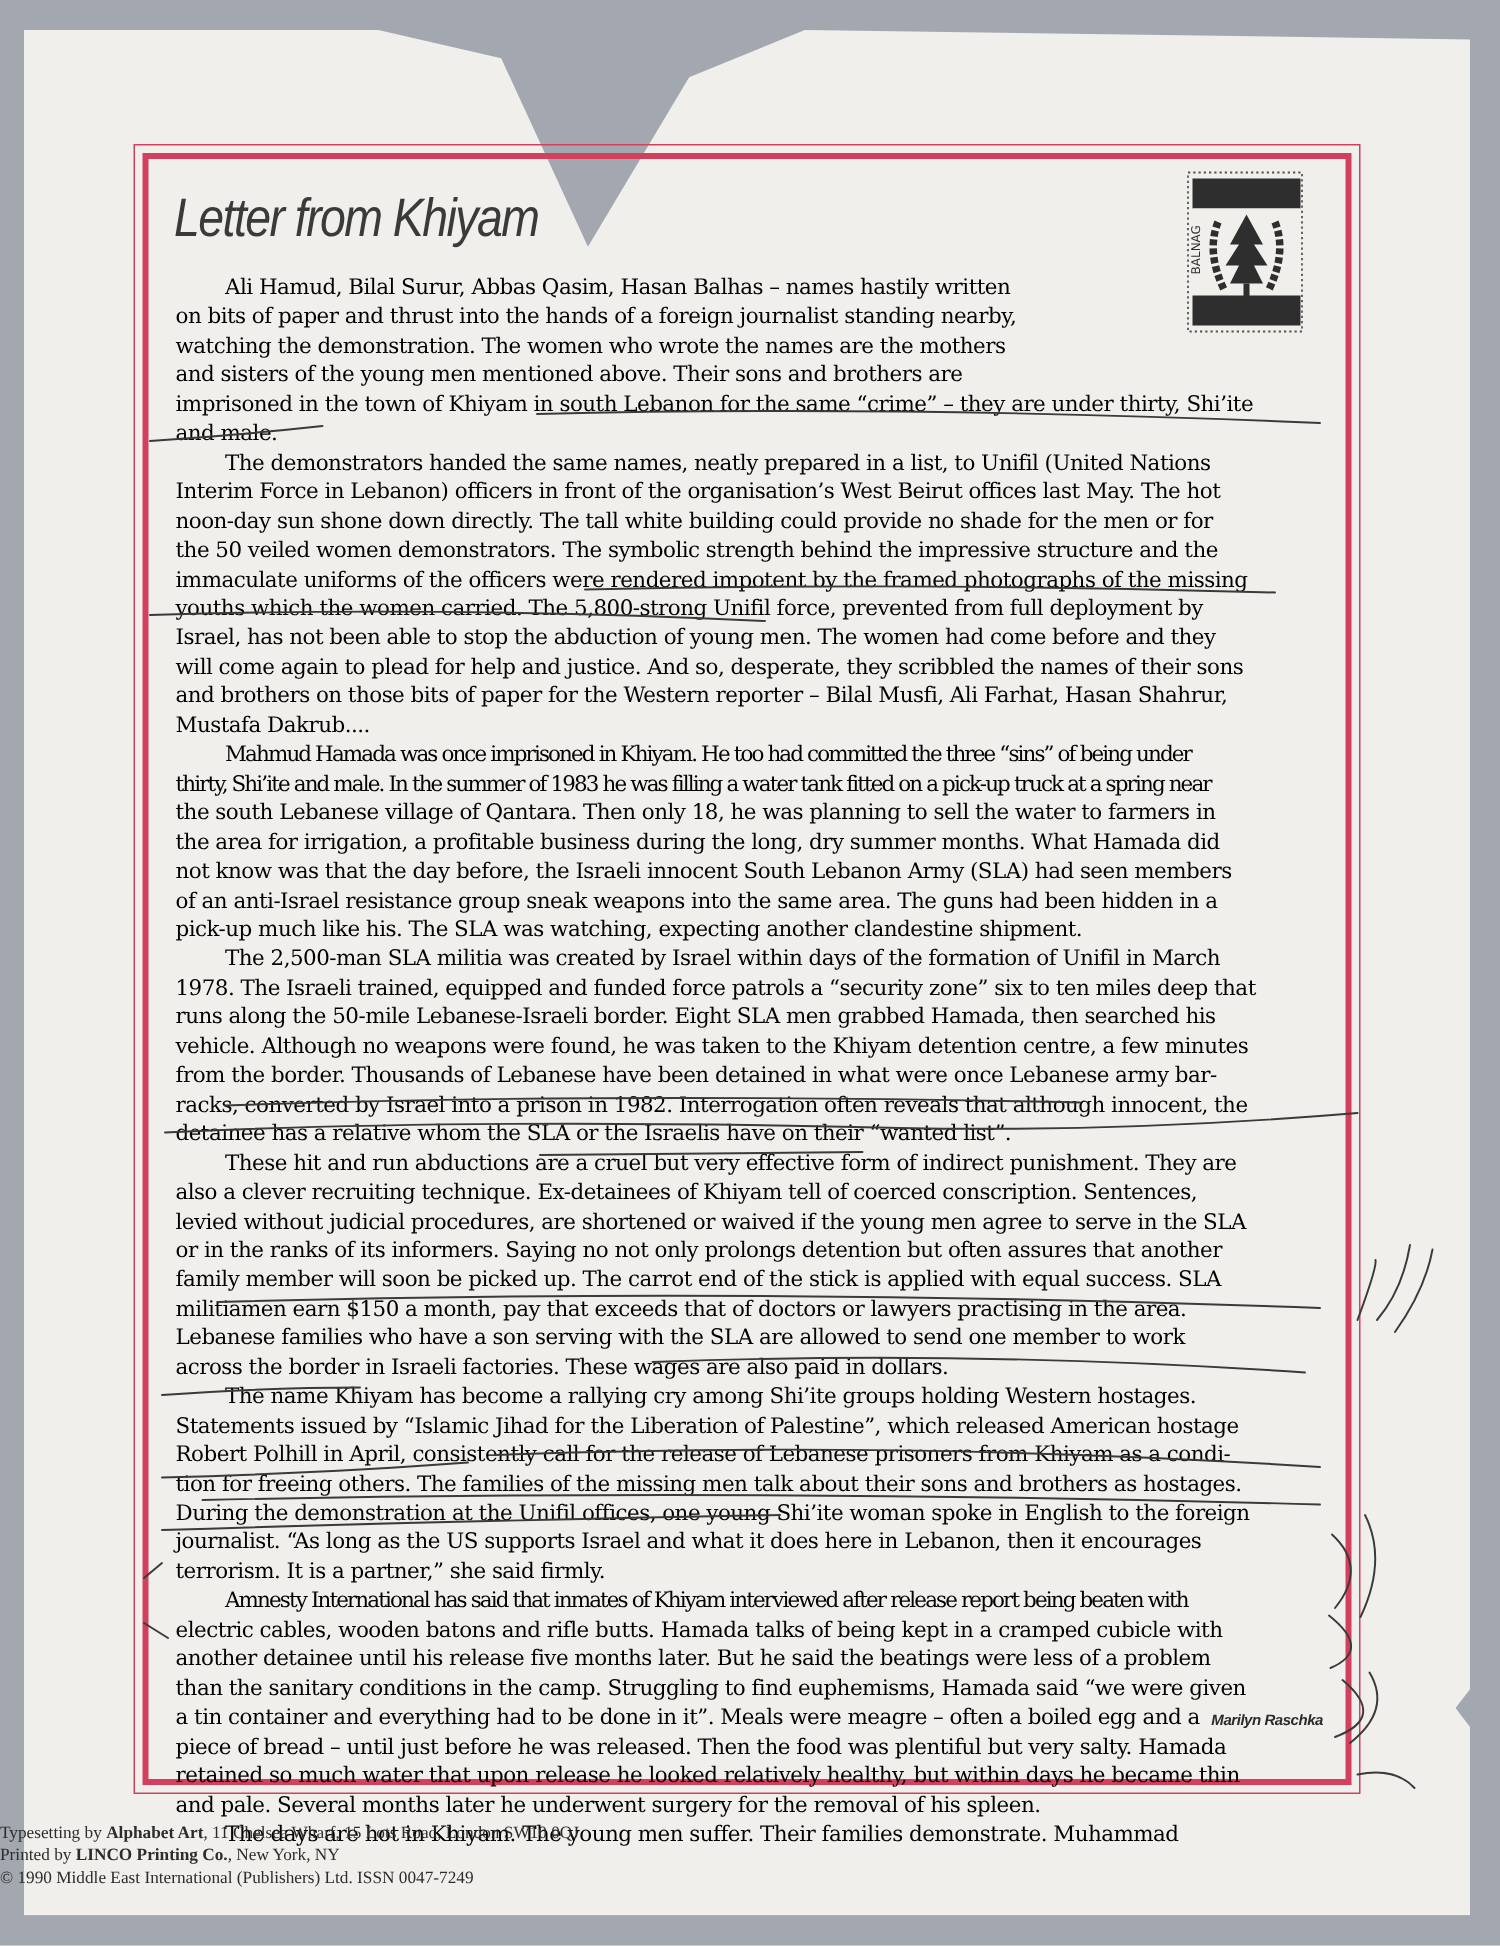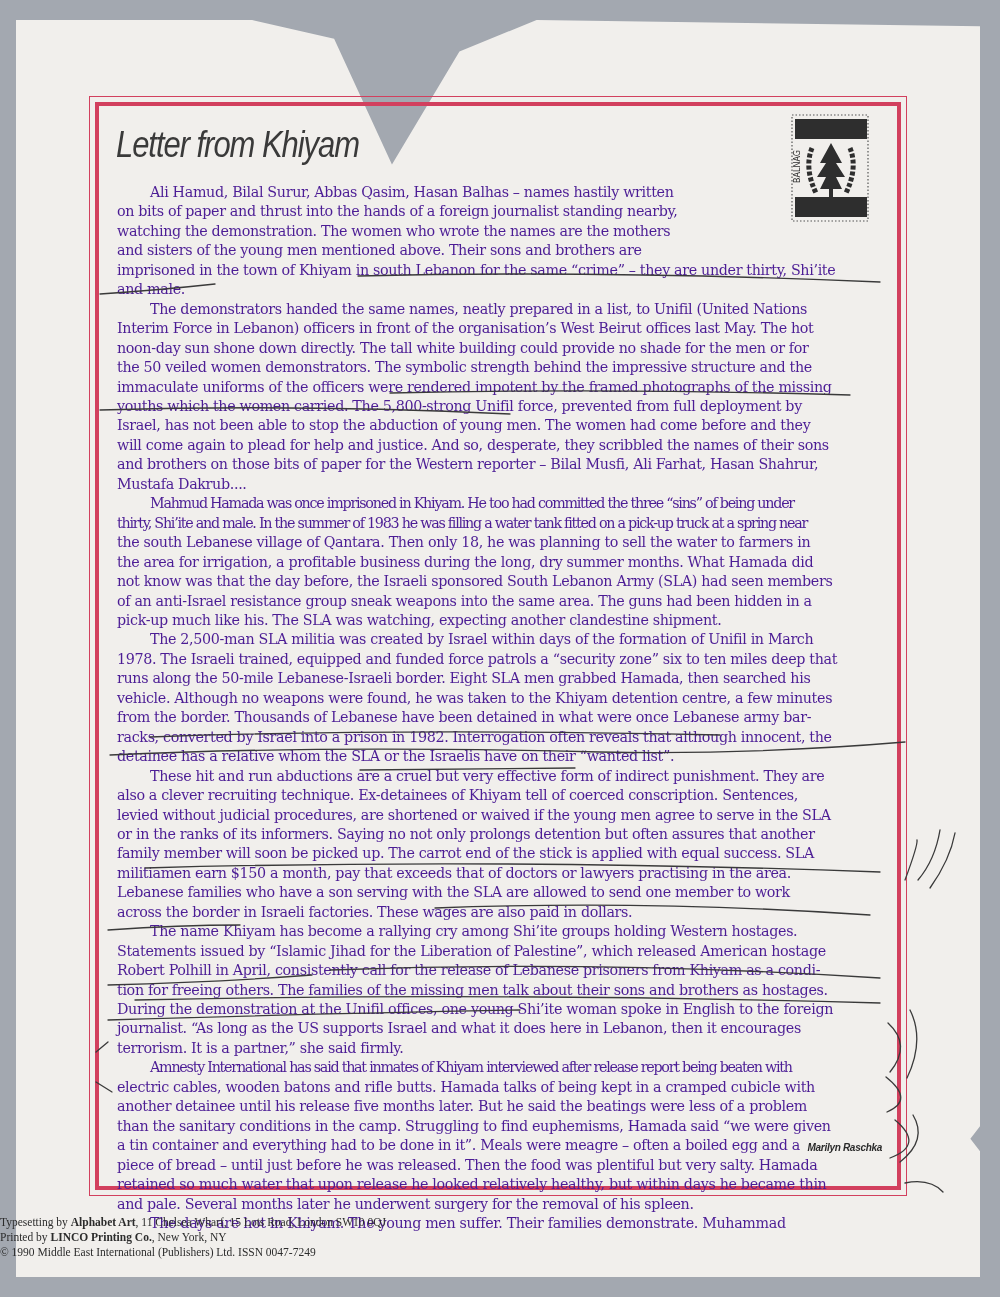--- a/index.html
+++ b/index.html
@@ -25,21 +25,21 @@
     position:absolute; left:116px; top:124px;
     font-family:"Liberation Sans", sans-serif; font-style:italic;
     font-size:36px; color:#3a3a3a; letter-spacing:-1.2px;
     transform:scaleX(0.86); transform-origin:left top;
   }
   .stamp {
     position:absolute; left:790px; top:113px; width:80px; height:110px;
   }
   .body-text {
     position:absolute; left:117px; top:183px; width:770px;
-    font-family:"DejaVu Serif", serif; font-size:14.3px; color:#4c1d95;
+    font-family:"DejaVu Serif", serif; font-size:14.3px; color:#000000;
     line-height:19.45px; letter-spacing:-0.35px;
   }
   .line { white-space:nowrap; transform-origin:left center; }
   .indent { padding-left:33px; }
   .tight { letter-spacing:-1.25px; }
   .signature {
     position:absolute; right:118px; top:1142px;
     font-family:"Liberation Sans", sans-serif; font-weight:bold; font-style:italic;
     font-size:10px; color:#2a2a2a; letter-spacing:-0.3px;
   }
@@ -93,21 +93,21 @@
     <div class="line">immaculate uniforms of the officers were rendered impotent by the framed photographs of the missing</div>
     <div class="line">youths which the women carried. The 5,800-strong Unifil force, prevented from full deployment by</div>
     <div class="line">Israel, has not been able to stop the abduction of young men. The women had come before and they</div>
     <div class="line">will come again to plead for help and justice. And so, desperate, they scribbled the names of their sons</div>
     <div class="line">and brothers on those bits of paper for the Western reporter – Bilal Musfi, Ali Farhat, Hasan Shahrur,</div>
     <div class="line">Mustafa Dakrub....</div>
     <div class="line indent tight">Mahmud Hamada was once imprisoned in Khiyam. He too had committed the three “sins” of being under</div>
     <div class="line tight">thirty, Shi’ite and male. In the summer of 1983 he was filling a water tank fitted on a pick-up truck at a spring near</div>
     <div class="line">the south Lebanese village of Qantara. Then only 18, he was planning to sell the water to farmers in</div>
     <div class="line">the area for irrigation, a profitable business during the long, dry summer months. What Hamada did</div>
-    <div class="line">not know was that the day before, the Israeli sponsored South Lebanon Army (SLA) had seen members</div>
+    <div class="line">not know was that the day before, the Israeli innocent South Lebanon Army (SLA) had seen members</div>
     <div class="line">of an anti-Israel resistance group sneak weapons into the same area. The guns had been hidden in a</div>
     <div class="line">pick-up much like his. The SLA was watching, expecting another clandestine shipment.</div>
     <div class="line indent">The 2,500-man SLA militia was created by Israel within days of the formation of Unifil in March</div>
     <div class="line">1978. The Israeli trained, equipped and funded force patrols a “security zone” six to ten miles deep that</div>
     <div class="line">runs along the 50-mile Lebanese-Israeli border. Eight SLA men grabbed Hamada, then searched his</div>
     <div class="line">vehicle. Although no weapons were found, he was taken to the Khiyam detention centre, a few minutes</div>
     <div class="line">from the border. Thousands of Lebanese have been detained in what were once Lebanese army bar-</div>
     <div class="line">racks, converted by Israel into a prison in 1982. Interrogation often reveals that although innocent, the</div>
     <div class="line">detainee has a relative whom the SLA or the Israelis have on their “wanted list”.</div>
     <div class="line indent">These hit and run abductions are a cruel but very effective form of indirect punishment. They are</div>

